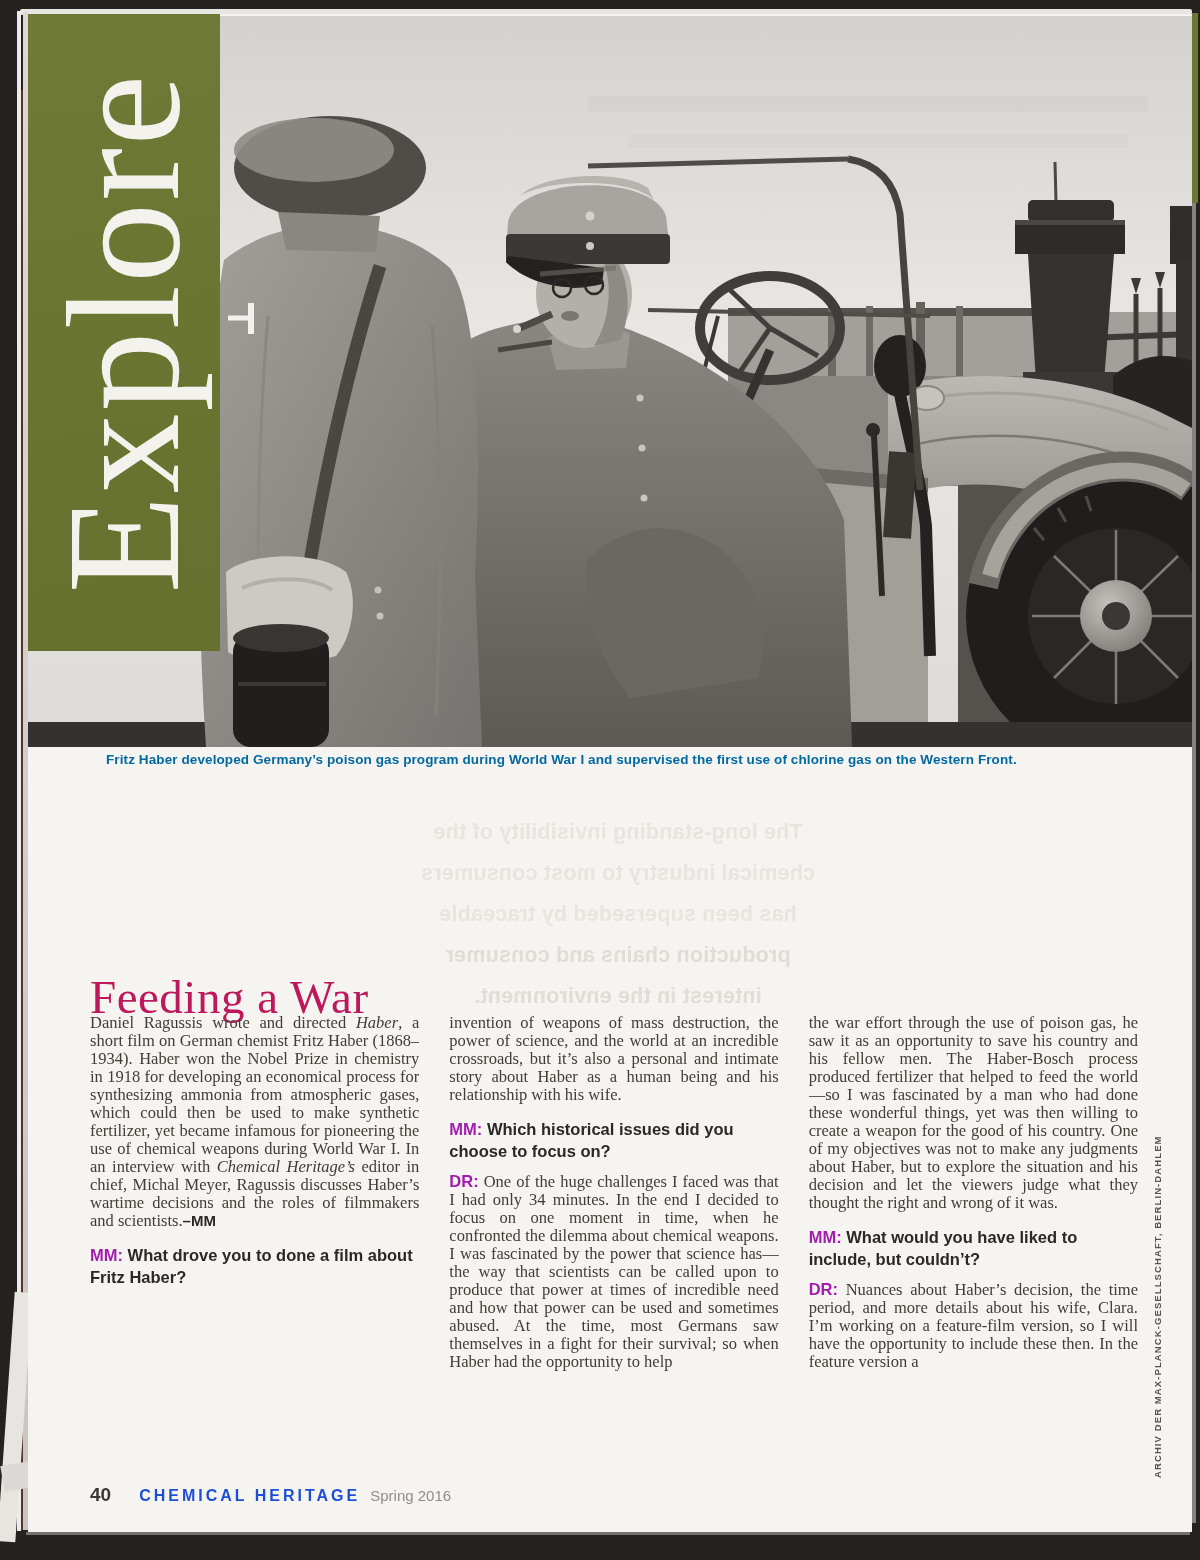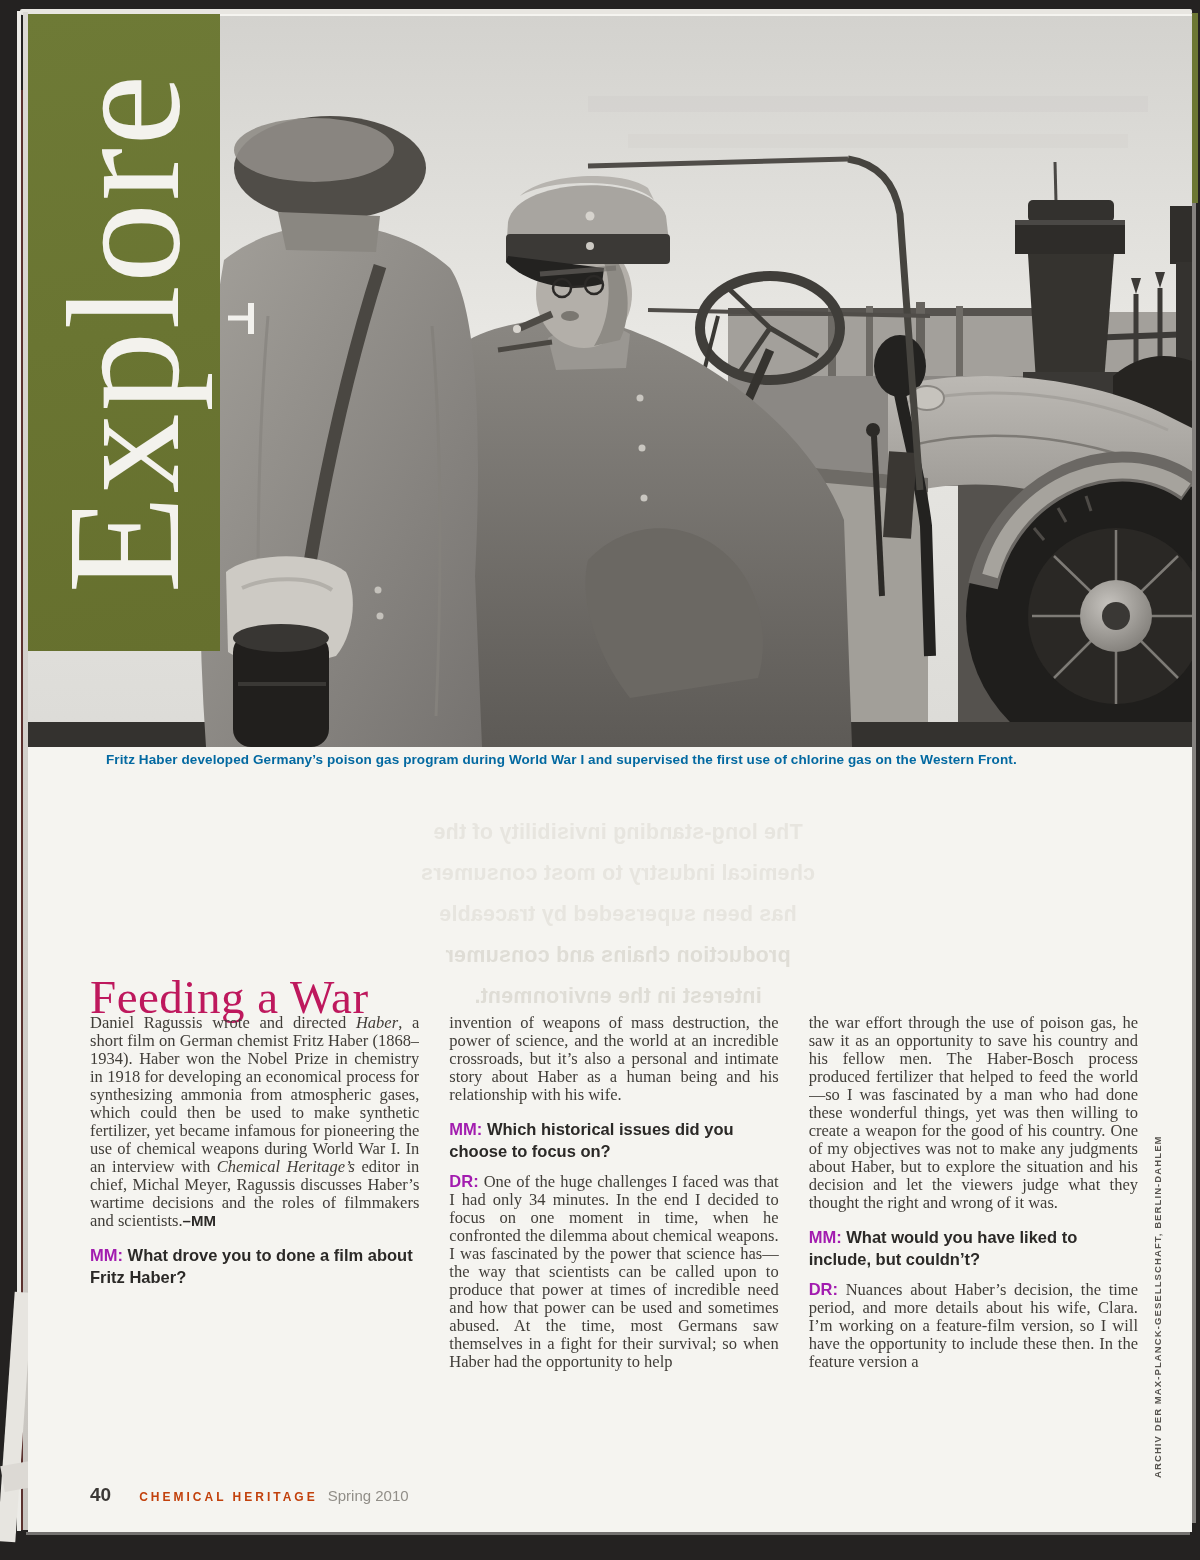--- a/index.html
+++ b/index.html
@@ -43,21 +43,21 @@
   .cols{position:absolute;left:62px;top:1000px;width:1048px;display:flex;gap:30px;}
   .col{width:330px;height:474px;overflow:hidden;}
   .body{font-family:"Liberation Serif",serif;font-size:16.5px;line-height:18px;color:#403d38;
      text-align:justify;margin:0 0 12px 0;}
   .q{font-size:16.5px;line-height:22px;font-weight:bold;color:#2b2927;margin:14px 0 10px 0;}
   .spk{color:#a21caf;font-weight:bold;font-family:"Liberation Sans",sans-serif;}
   .sig{font-family:"Liberation Sans",sans-serif;font-weight:bold;font-size:15px;color:#2b2927;}
   
   .footer{position:absolute;left:62px;top:1470px;display:flex;align-items:baseline;}
   .pagenum{font-weight:bold;font-size:19px;color:#3b3835;margin-right:28px;text-align:right;}
-  .mag{font-weight:bold;font-size:12px;letter-spacing:3px;color:#c2410c;margin-right:10px;}
+  .mag{font-weight:bold;font-size:16px;letter-spacing:3px;color:#1d4ed8;margin-right:10px;}
   .issue{font-size:15px;color:#918e88;}
   
   .credit{position:absolute;left:1124px;top:1128px;height:336px;width:16px;
      writing-mode:vertical-rl;transform:rotate(180deg);font-size:9.5px;font-weight:bold;
      letter-spacing:1.1px;color:#57544f;white-space:nowrap;}
 </style>
 </head>
 <body>
 
 <div class="canvas">
@@ -285,19 +285,19 @@
         <p class="body">the war effort through the use of poison gas, he saw it as an opportunity to save his country and his fellow men. The Haber-Bosch process produced fertilizer that helped to feed the world—so I was fascinated by a man who had done these wonderful things, yet was then willing to create a weapon for the good of his country. One of my objectives was not to make any judgments about Haber, but to explore the situation and his decision and let the viewers judge what they thought the right and wrong of it was.</p>
         <p class="q"><span class="spk">MM:</span> <span>What would you have liked to include, but couldn’t?</span></p>
         <p class="body"><span class="spk">DR:</span> <span>Nuances about Haber’s decision, the time period, and more details about his wife, Clara. I’m working on a feature-film version, so I will have the opportunity to include these then. In the feature version a</span></p>
       </div>
 
     </div>
 
     <div class="footer">
       <span class="pagenum">40</span>
       <span class="mag">CHEMICAL HERITAGE</span>
-      <span class="issue">Spring 2010</span>
+      <span class="issue">Spring 2016</span>
     </div>
 
     <div class="credit">ARCHIV DER MAX-PLANCK-GESELLSCHAFT, BERLIN-DAHLEM</div>
 
   </div>
 </div>
 
 </body></html>

